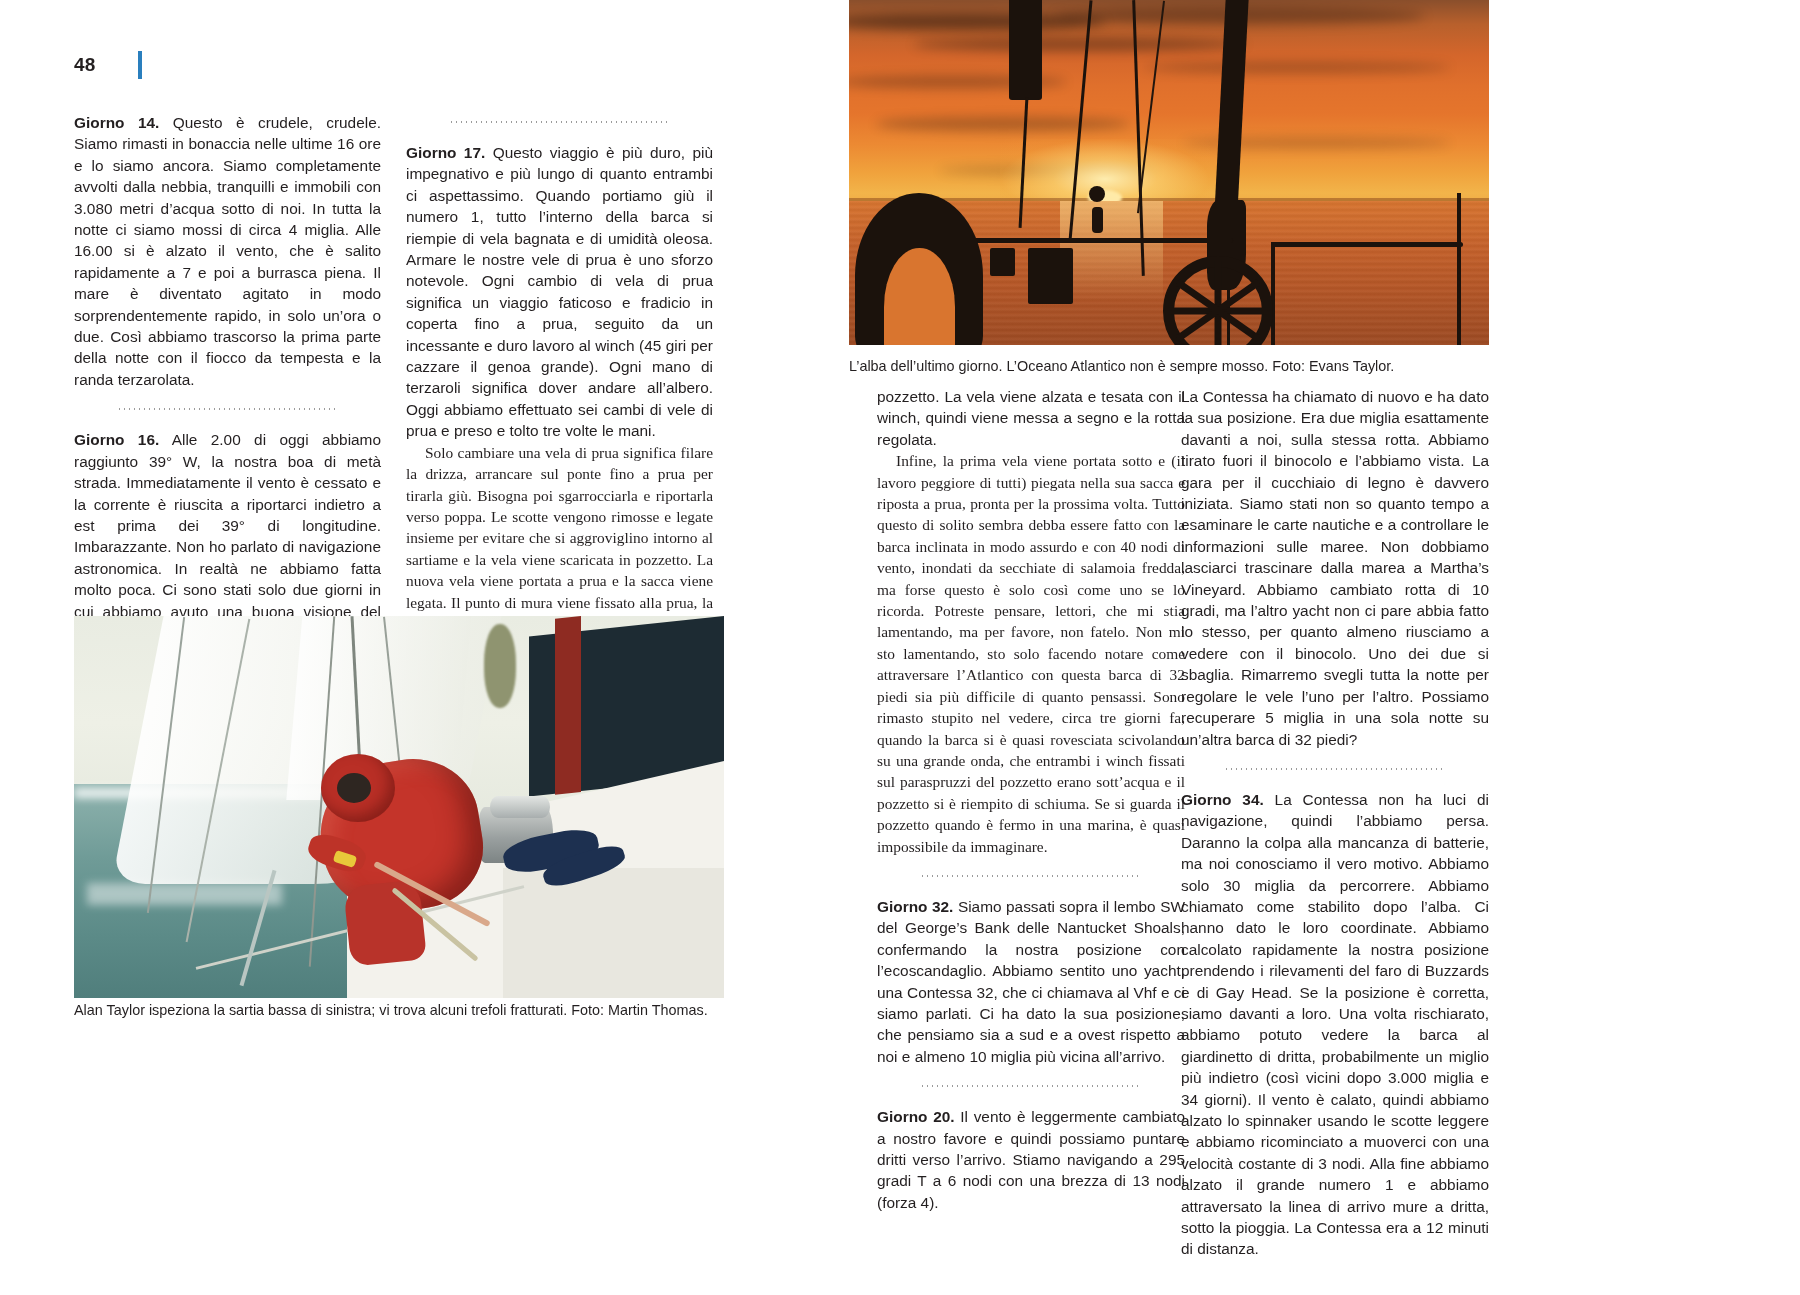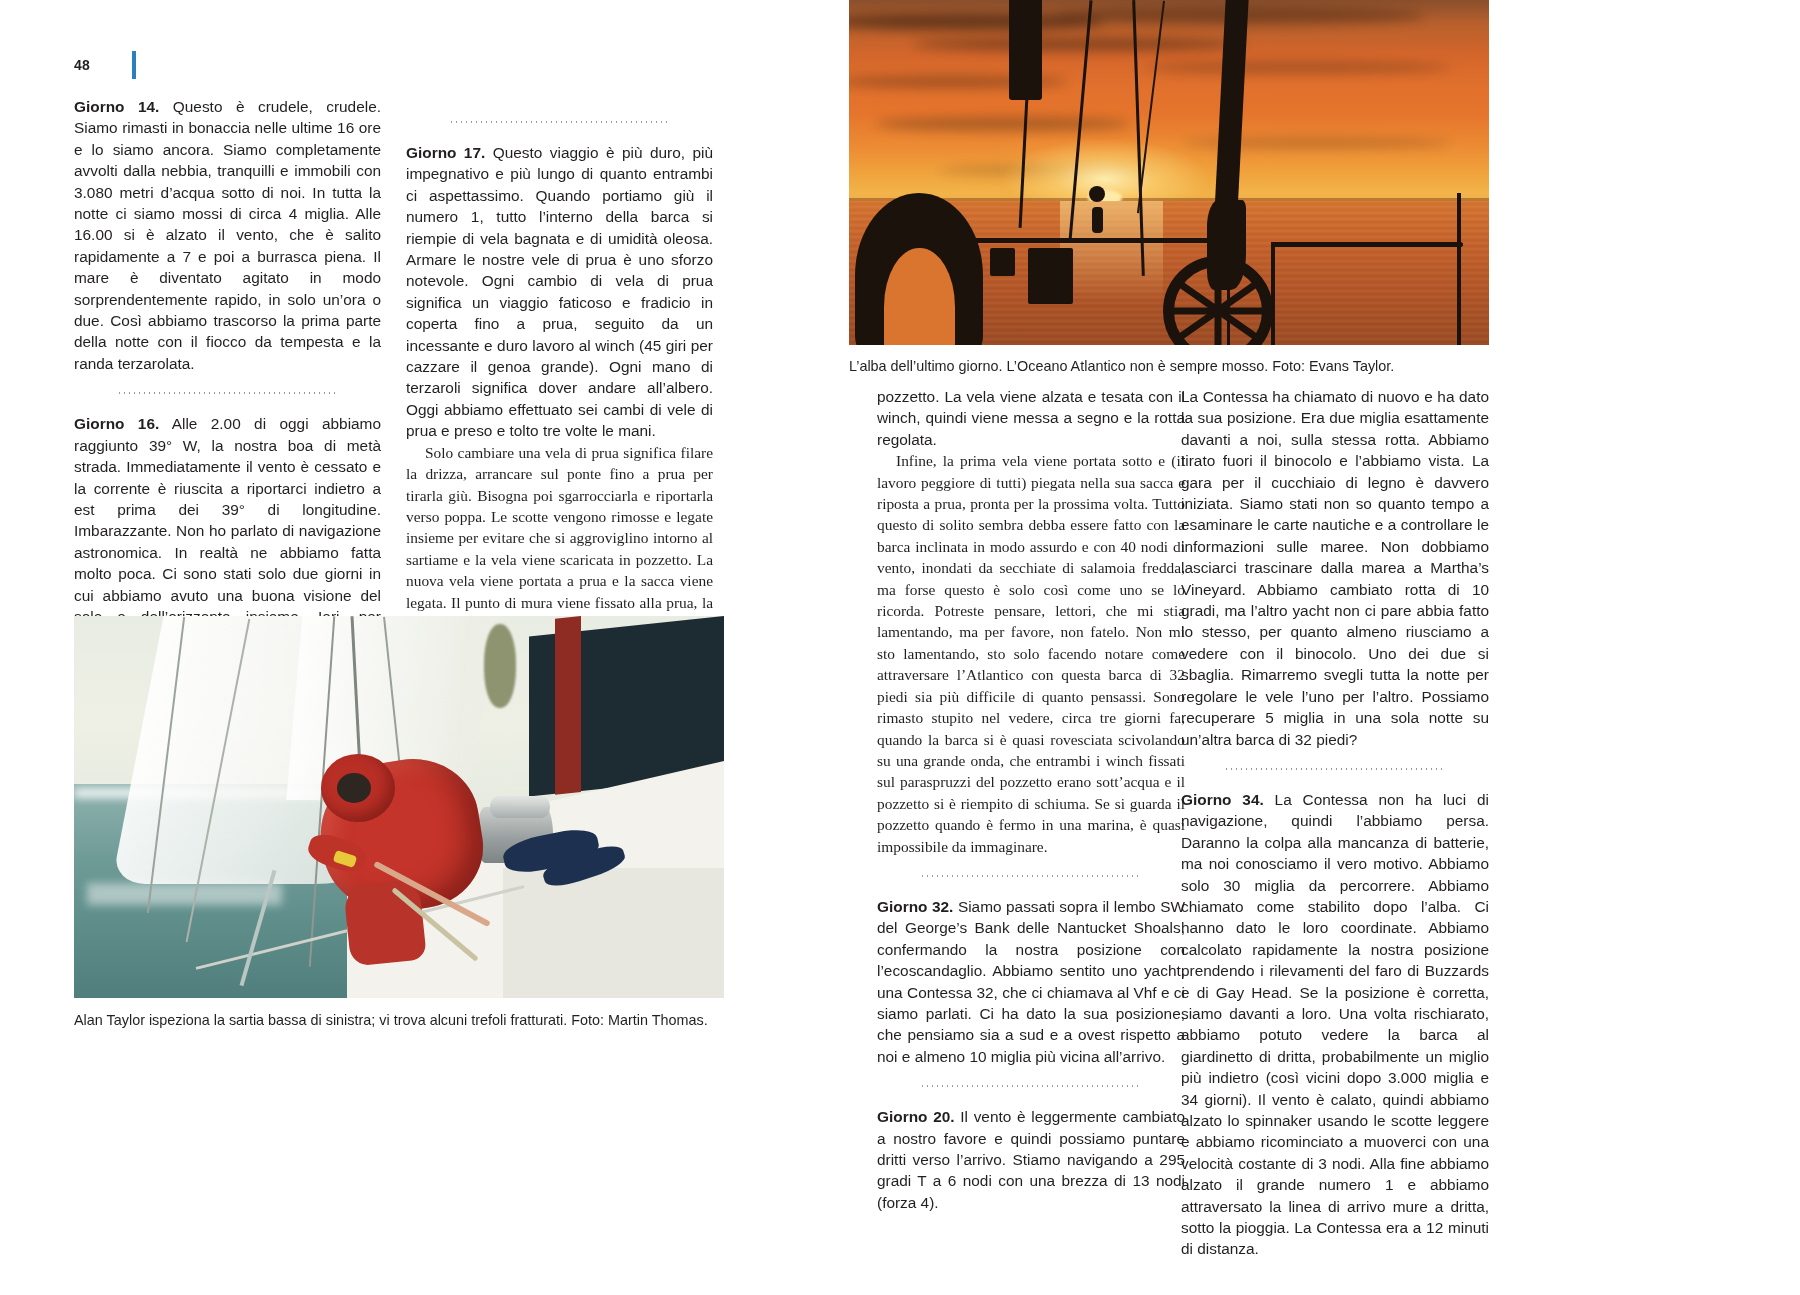--- a/index.html
+++ b/index.html
@@ -22,21 +22,21 @@
   
   .running-head {
     position: absolute;
     left: 74px;
     top: 50px;
     display: flex;
     align-items: center;
     height: 30px;
   }
   .folio {
-    font-size: 14px;
+    font-size: 19px;
     font-weight: bold;
     color: #231f20;
     letter-spacing: 0.2px;
   }
   .head-rule {
     width: 4px;
     height: 28px;
     background: #2a7fbe;
     margin-left: 42px;
     margin-right: 22px;
@@ -76,37 +76,37 @@
   .dot-sep i {
     display: block;
     width: 72%;
     height: 2px;
     background-image: radial-gradient(circle, #9b9b9b 0.9px, rgba(0,0,0,0) 1.1px);
     background-size: 5px 2px;
     background-repeat: repeat-x;
   }
 
   
-  #col1 { left: 74px;   top: 96px; width: 307px; }
+  #col1 { left: 74px;   top: 112px; width: 307px; }
   #col2 { left: 406px;  top: 103px; width: 307px; }
   #col3 { left: 877px;  top: 386px; width: 308px; }
   #col4 { left: 1181px; top: 386px; width: 308px; }
 
   
   figure { margin: 0; position: absolute; }
   .photo {
     position: relative;
     overflow: hidden;
     background: #cfd3cf;
   }
   figcaption {
     font-size: 14.4px;
     line-height: 20px;
     color: #231f20;
-    padding-top: 12px;
+    padding-top: 2px;
   }
 
   
   #fig-deck { left: 74px; top: 616px; width: 650px; }
   #fig-deck .photo { width: 650px; height: 382px; }
   #fig-deck figcaption { width: 660px; }
 
   
   #fig-sunset { left: 849px; top: 0px; width: 640px; }
   #fig-sunset .photo { width: 640px; height: 345px; }

